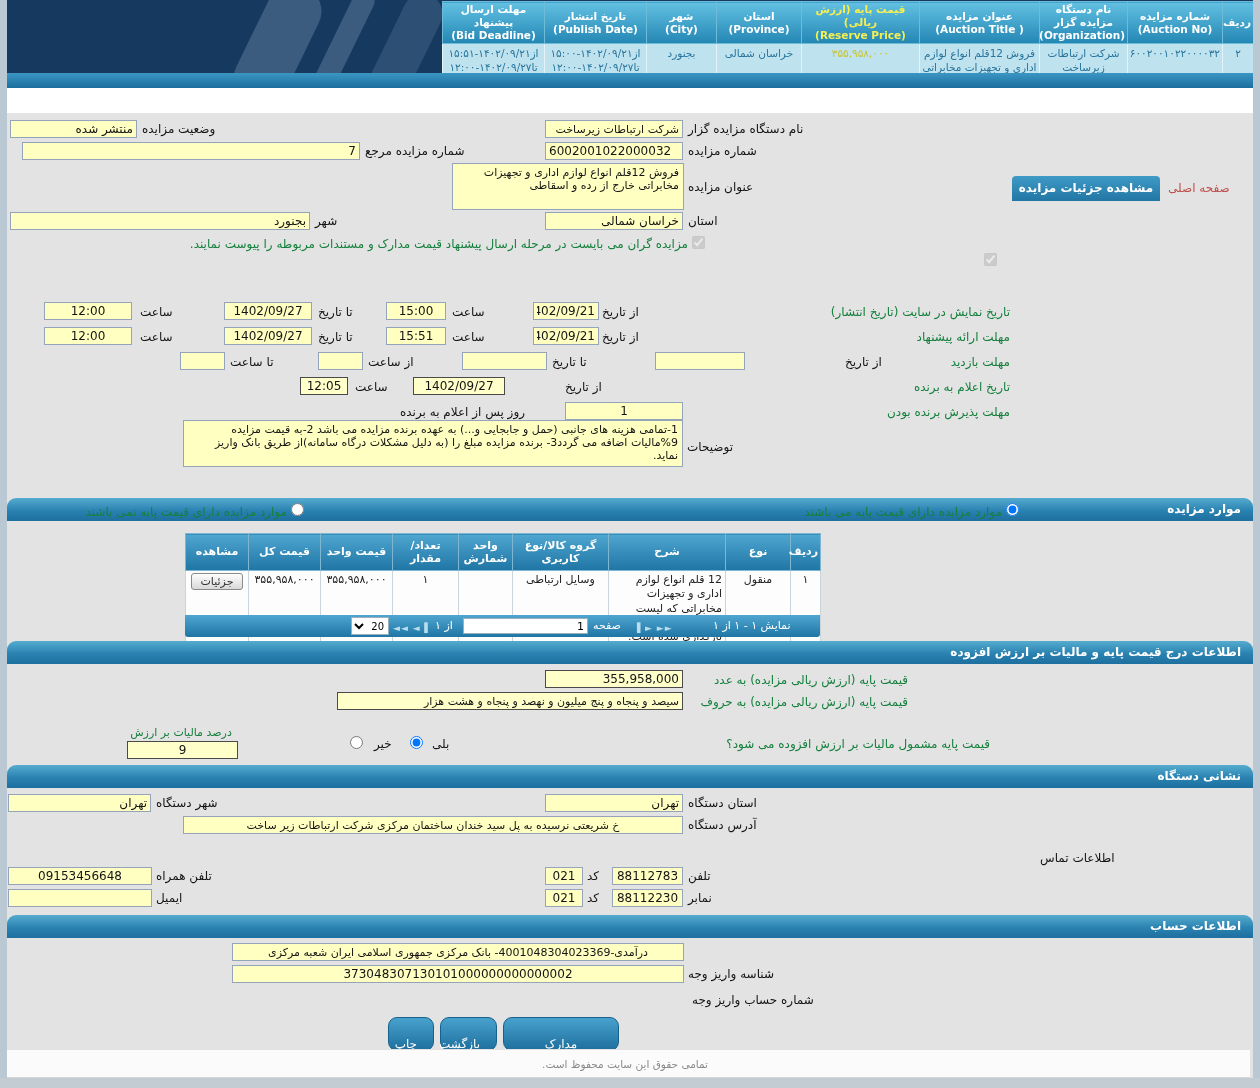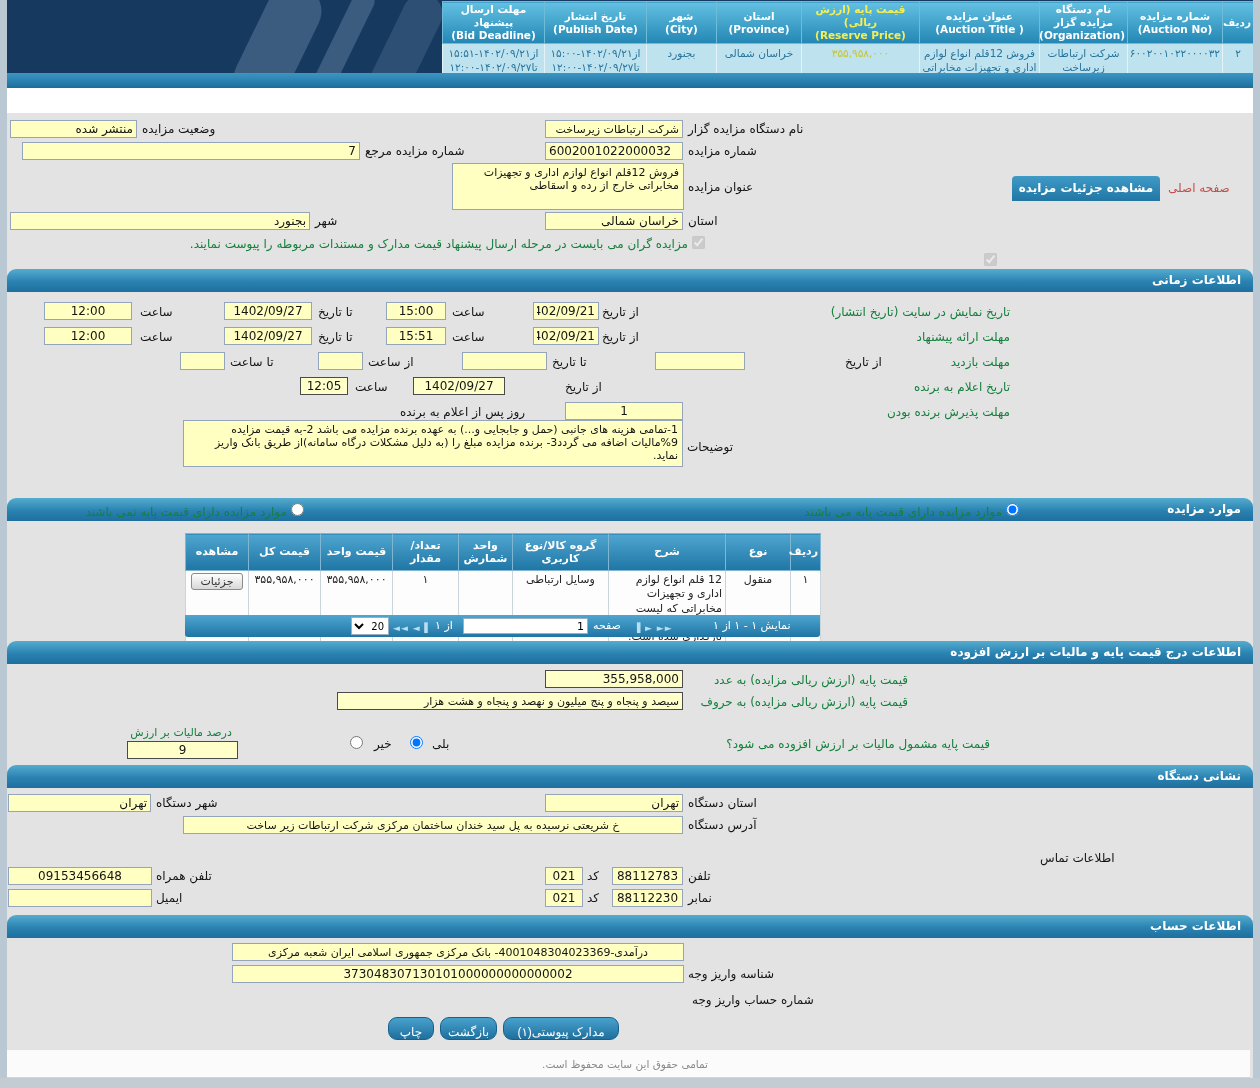--- a/index.html
+++ b/index.html
@@ -29,21 +29,21 @@
   table.itab{position:absolute;left:185px;top:533px;width:635px;border-collapse:collapse;table-layout:fixed;direction:rtl;}
   table.itab th{background:linear-gradient(180deg,#4fa6d0,#1f75a4);color:#fff;font-size:11px;font-weight:bold;border:1px solid #7fb6d2;padding:1px 2px;height:34px;text-align:center;line-height:1.2;}
   table.itab td{background:#fdfdfd;color:#222;font-size:11px;border:1px solid #c9d5db;padding:2px 3px;vertical-align:top;text-align:center;height:46px;line-height:1.3;}
   .btn-small{display:inline-block;padding:1px 9px;background:linear-gradient(180deg,#fefefe,#d8d8d8);border:1px solid #8a8a8a;border-radius:3px;font-size:11px;color:#333;cursor:pointer;font-family:inherit;}
   .pager{position:absolute;left:185px;top:615px;width:635px;height:22px;background:linear-gradient(180deg,#4fa6d0,#1f75a4);border-radius:0 0 3px 3px;}
   .pager span{position:absolute;color:#fff;font-size:11px;line-height:14px;white-space:nowrap;}
   .parrow{color:#b9def0 !important;font-size:9px !important;letter-spacing:1px;}
   .pginput{position:absolute;left:278px;top:3px;width:125px;height:16px;background:#fff;border:1px solid #9ab0c0;font-size:11px;text-align:right;box-sizing:border-box;padding:0 3px;font-family:inherit;}
   .pgsel{position:absolute;left:166px;top:2px;width:38px;height:18px;font-size:10px;font-family:inherit;background:#fff;border:1px solid #9ab0c0;}
   
-  .bluebtn{position:absolute;height:23px;background:linear-gradient(180deg,#48a2cd,#1e6f9d);border:1px solid #17618c;border-radius:9px;color:#fff;font-size:12px;font-family:Liberation Sans, sans-serif;cursor:pointer;line-height:20px;text-align:center;box-sizing:border-box;padding:4px;}
+  .bluebtn{position:absolute;height:23px;background:linear-gradient(180deg,#48a2cd,#1e6f9d);border:1px solid #17618c;border-radius:9px;color:#fff;font-size:12px;font-family:Liberation Sans, sans-serif;cursor:pointer;line-height:20px;text-align:center;box-sizing:border-box;padding:16px;}
   .footer{position:absolute;left:0;top:1049px;width:1250px;height:29px;background:#fbfbfb;border-top:1px solid #e2e2e2;border-bottom:1px solid #d5d5d5;box-sizing:border-box;text-align:center;font-size:10.5px;color:#8a8a8a;line-height:29px;}
   .edge{position:absolute;background:#b9c8d2;pointer-events:none;}
   .cbx{position:absolute;width:13px;height:13px;margin:0;}
   .rdo{position:absolute;width:13px;height:13px;margin:0;}
 </style>
 </head>
 <body>
 
 <div class="page">
 
@@ -143,21 +143,20 @@
 
   <input class="yin" readonly="" style="left: 545px; top: 212px; width: 138px; text-align: right;" value="خراسان شمالی">
   <span class="lbl" style="left:688px;top:214px;">استان</span>
   <input class="yin" readonly="" style="left: 10px; top: 212px; width: 300px; text-align: right;" value="بجنورد">
   <span class="lbl" style="left:315px;top:214px;">شهر</span>
 
   <div class="rlbl" style="left:0;top:237px;width:688px;">مزایده گران می بایست در مرحله ارسال پیشنهاد قیمت مدارک و مستندات مربوطه را پیوست نمایند.</div>
   <input type="checkbox" checked="" disabled="" class="cbx" style="left: 692px; top: 236px;">
   <input type="checkbox" checked="" disabled="" class="cbx" style="left: 984px; top: 253px;">
 
-  <div class="secbar" style="top:269px;">اطلاعات زمانی</div>
 
   <div class="rlbl" style="left:700px;top:305px;width:310px;">تاریخ نمایش در سایت (تاریخ انتشار)</div>
   <span class="lbl" style="left:602px;top:305px;">از تاریخ</span>
   <input class="yin" readonly="" style="left: 533px; top: 302px; width: 66px; text-align: center;" value="1402/09/21">
   <span class="lbl" style="left:452px;top:305px;">ساعت</span>
   <input class="yin" readonly="" style="left: 386px; top: 302px; width: 60px; text-align: center;" value="15:00">
   <span class="lbl" style="left:318px;top:305px;">تا تاریخ</span>
   <input class="yin" readonly="" style="left: 224px; top: 302px; width: 88px; text-align: center;" value="1402/09/27">
   <span class="lbl" style="left:140px;top:305px;">ساعت</span>
   <input class="yin" readonly="" style="left: 44px; top: 302px; width: 88px; text-align: center;" value="12:00">

